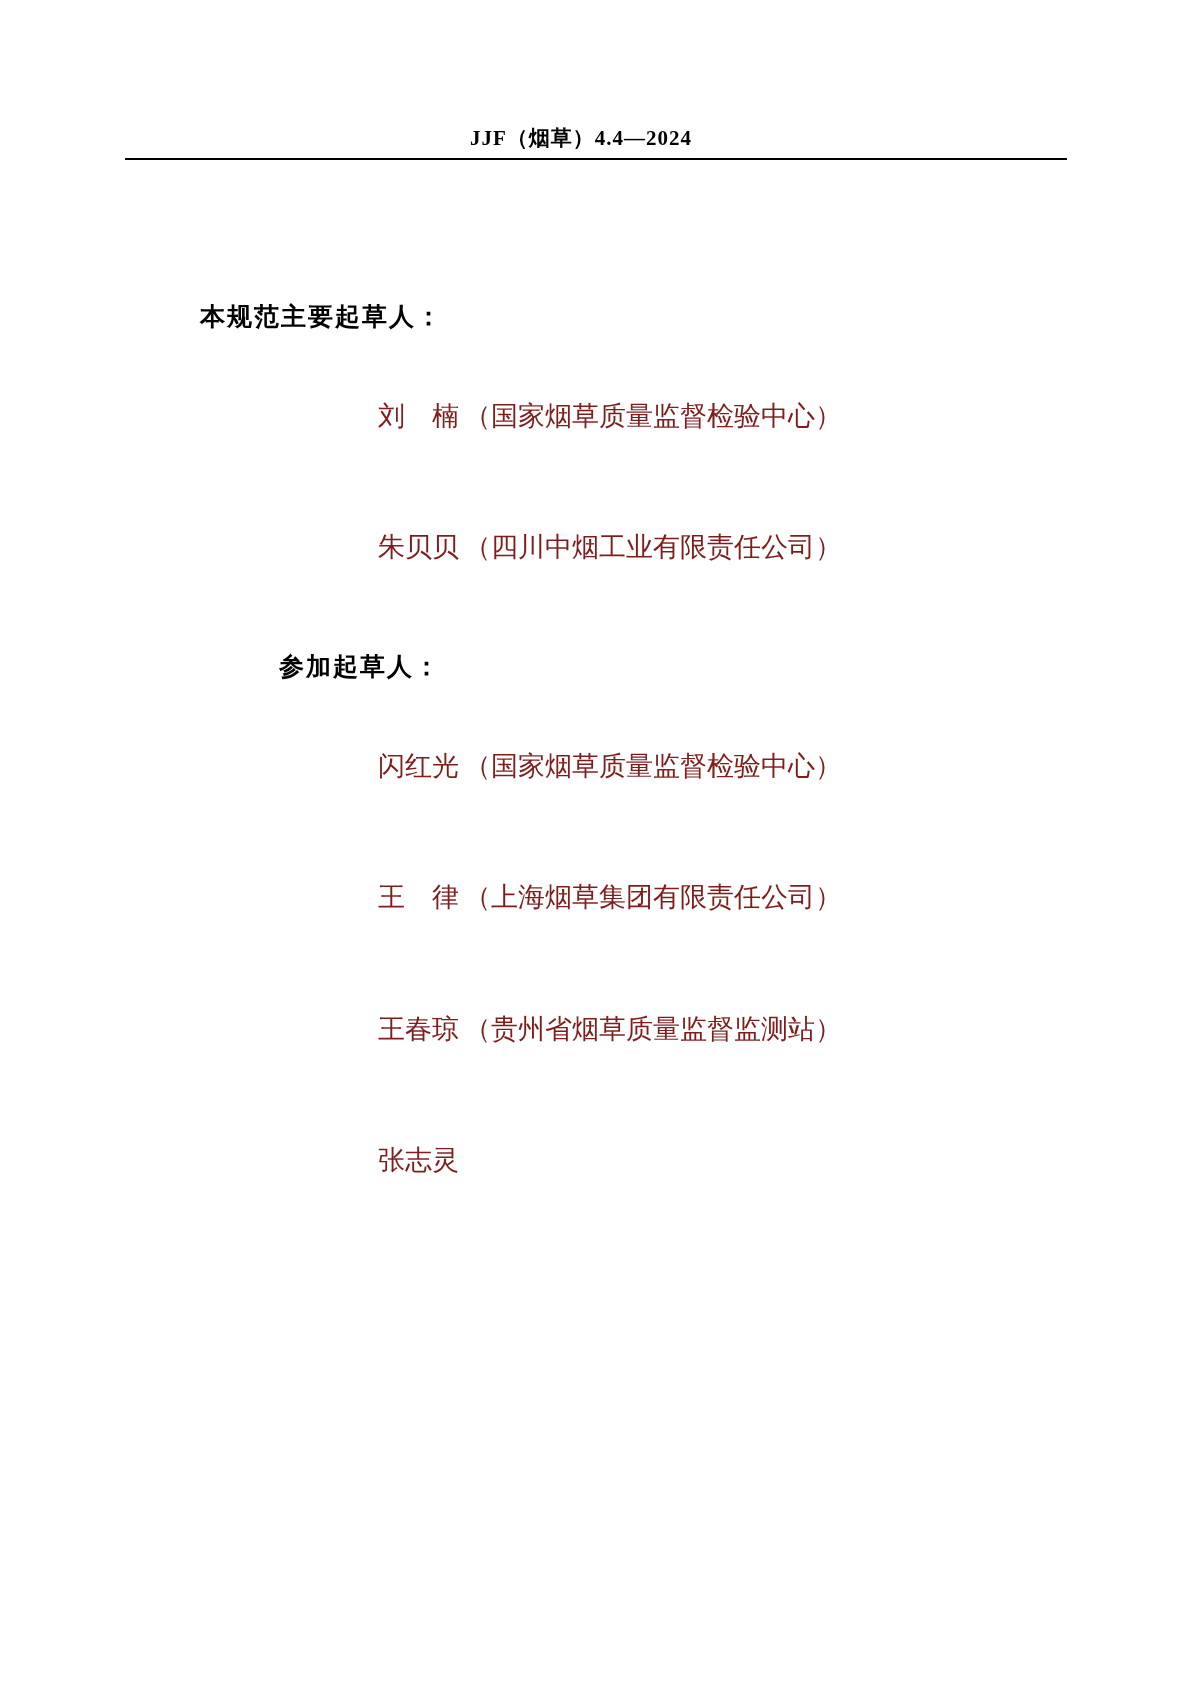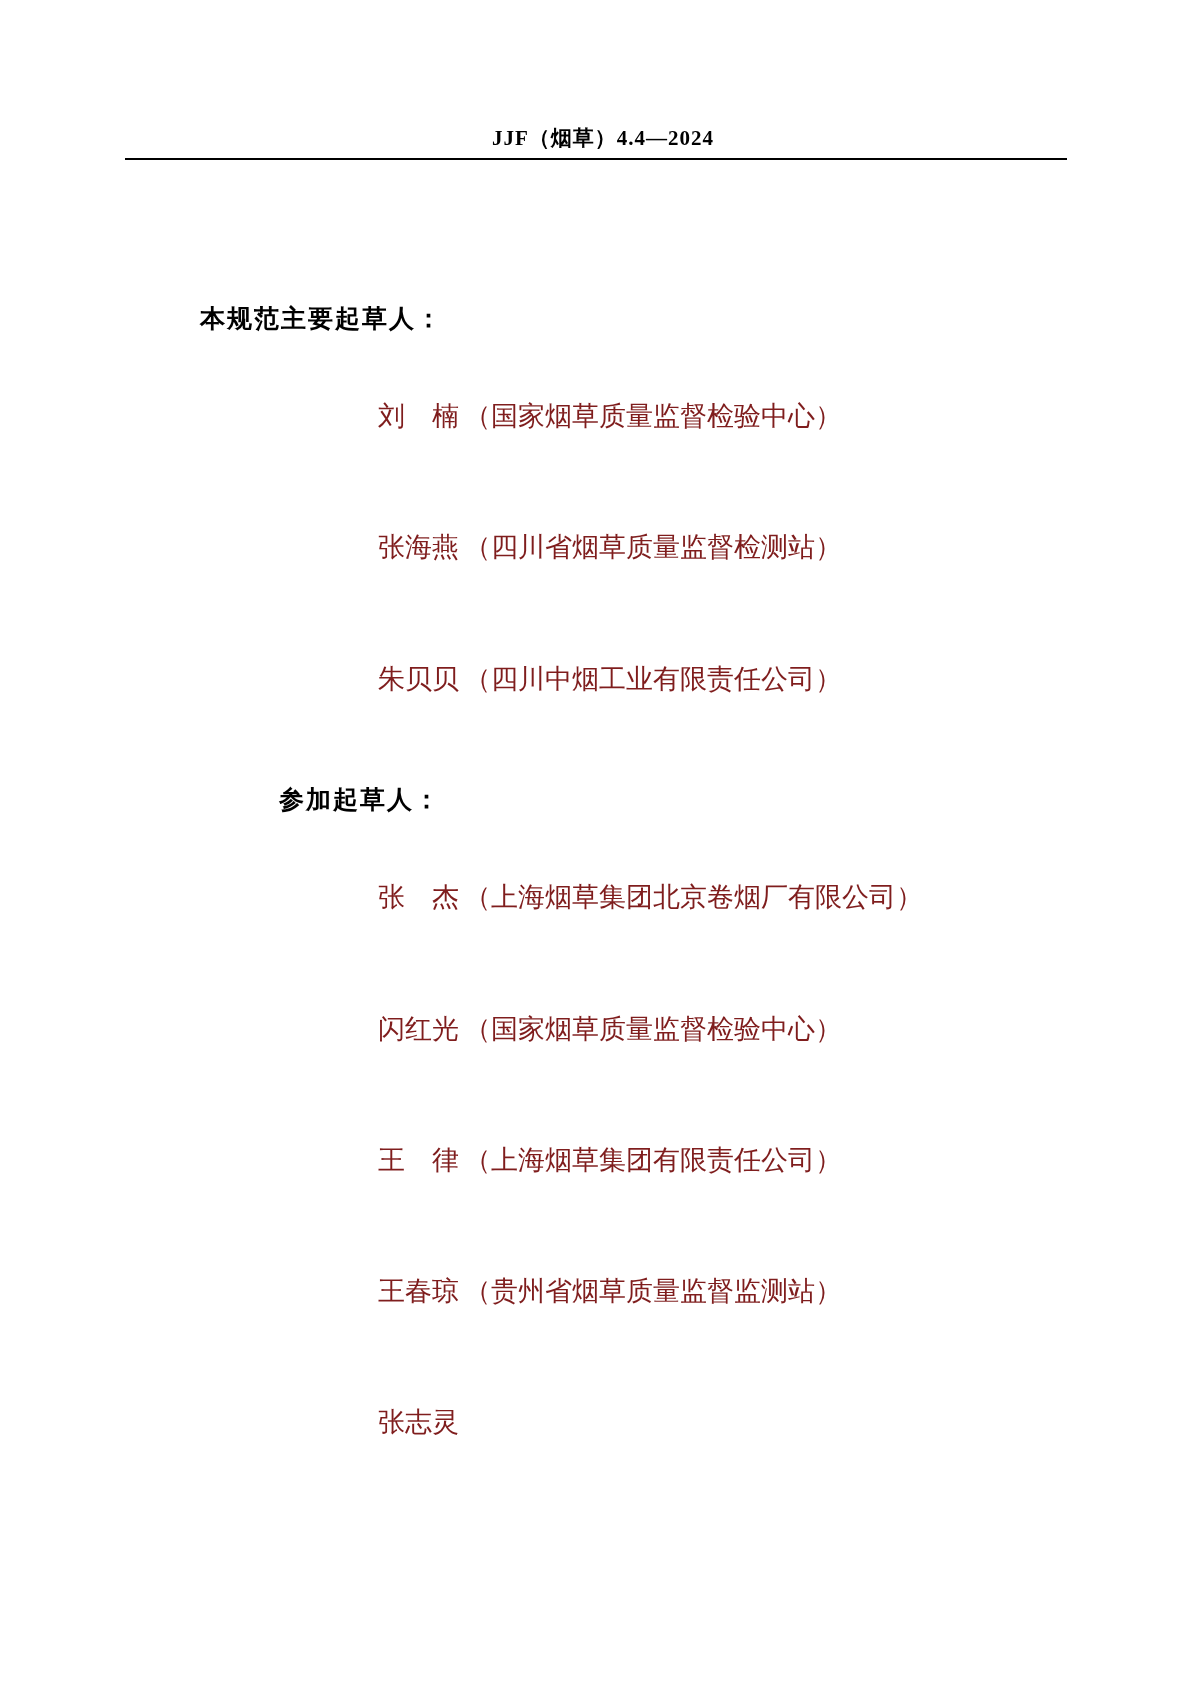--- a/index.html
+++ b/index.html
@@ -15,21 +15,21 @@
     position: relative;
     width: 1191px;
     height: 1685px;
     margin: 0 auto;
     background: #ffffff;
     overflow: hidden;
   }
   .header {
     position: absolute;
     top: 124px;
-    left: 133px;
+    left: 111px;
     width: 940px;
     text-align: center;
   }
   .header-title {
     font-family: "Liberation Serif", "DejaVu Serif", serif;
     font-weight: bold;
     font-size: 21px;
     letter-spacing: 1px;
     color: #000000;
     display: inline-block;
@@ -42,21 +42,21 @@
     height: 2px;
     background: #000000;
   }
   .content {
     position: absolute;
     top: 300px;
     left: 0;
     width: 1191px;
   }
   .section-title {
-    font-family: Liberation Sans, sans-serif;
+    font-family: Liberation Mono, monospace;
     font-weight: bold;
     font-size: 25px;
     letter-spacing: 2px;
     color: #000000;
     margin-left: 200px;
     margin-bottom: 14px;
     line-height: 1.5;
   }
   .section-title.second {
     margin-top: 36px;
@@ -90,31 +90,25 @@
   <div class="header-rule"></div>
 
   <div class="content">
 
     <div class="section-title">本规范主要起草人：</div>
 
     <div class="name-line">
       <span class="name-part">刘　楠</span><span class="org-part">（国家烟草质量监督检验中心）</span>
     </div>
     <div class="name-line">
-      <span class="name-part">张海燕</span><span class="org-part">（四川省烟草质量监督检测站）</span>
-    </div>
-    <div class="name-line">
       <span class="name-part">朱贝贝</span><span class="org-part">（四川中烟工业有限责任公司）</span>
     </div>
 
     <div class="section-title second">参加起草人：</div>
 
-    <div class="name-line">
-      <span class="name-part">张　杰</span><span class="org-part">（上海烟草集团北京卷烟厂有限公司）</span>
-    </div>
     <div class="name-line">
       <span class="name-part">闪红光</span><span class="org-part">（国家烟草质量监督检验中心）</span>
     </div>
     <div class="name-line">
       <span class="name-part">王　律</span><span class="org-part">（上海烟草集团有限责任公司）</span>
     </div>
     <div class="name-line">
       <span class="name-part">王春琼</span><span class="org-part">（贵州省烟草质量监督监测站）</span>
     </div>
     <div class="name-line">

